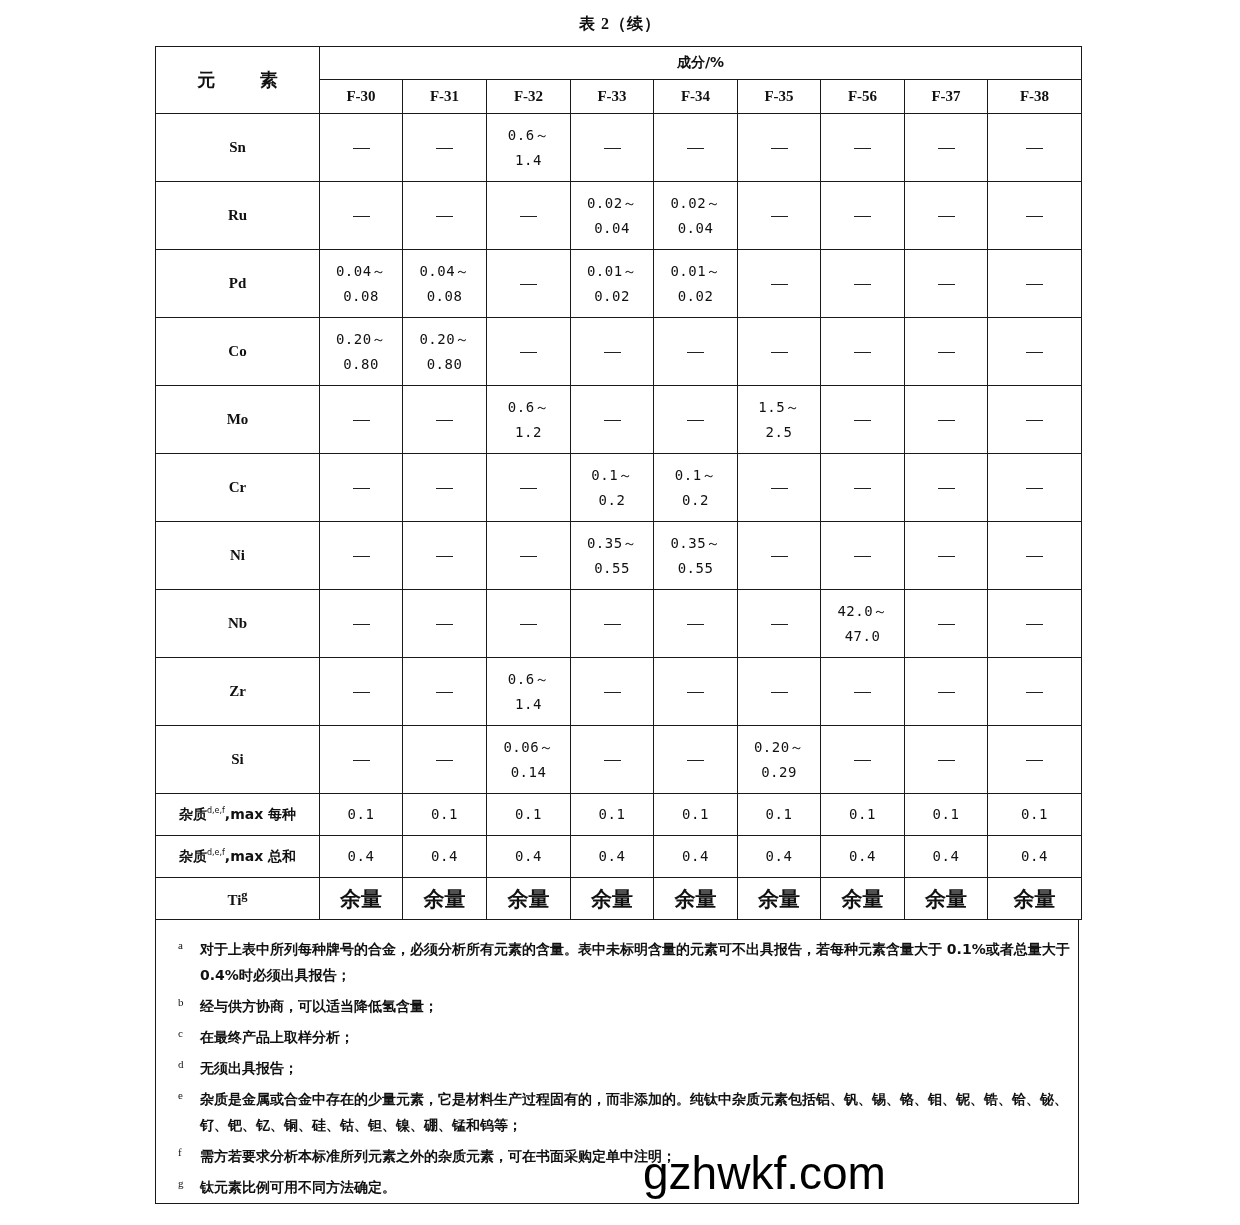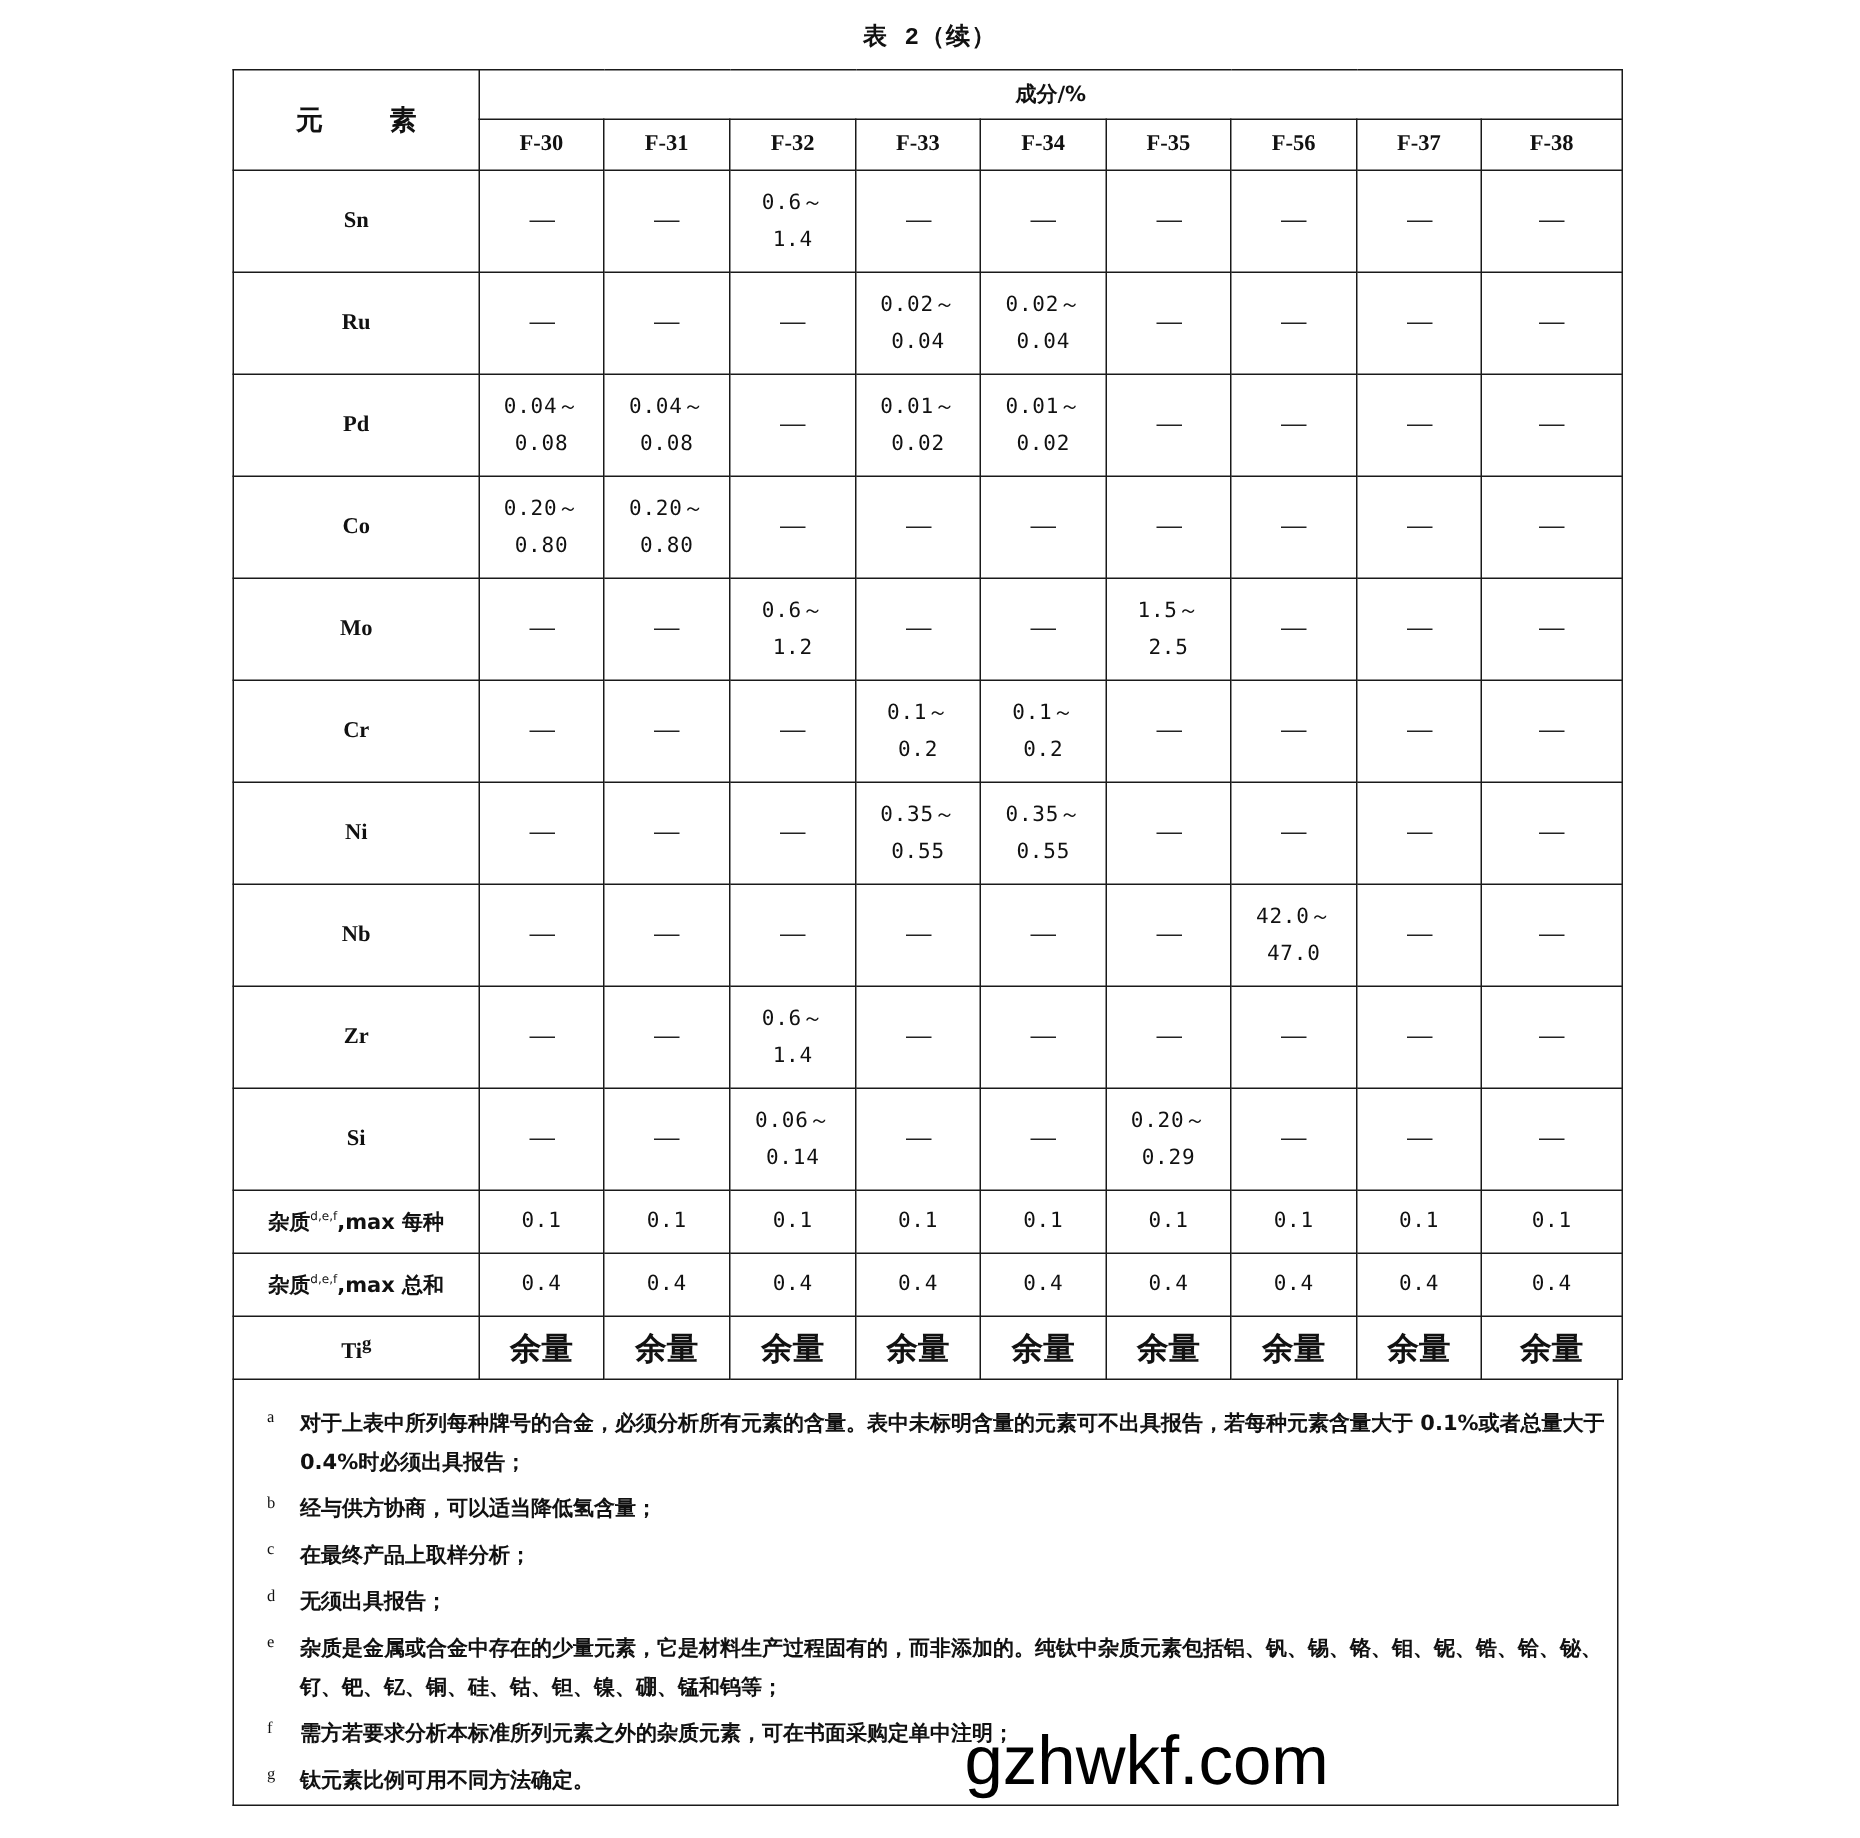--- a/index.html
+++ b/index.html
@@ -1,19 +1,19 @@
 <!DOCTYPE html>
 <html><head>
 <meta charset="utf-8">
 <style>
   html, body { margin: 0; padding: 0; background: #ffffff; }
   body { width: 1240px; height: 1225px; position: relative; overflow: hidden;
          font-family: "DejaVu Serif", "Liberation Serif", serif; color: #111; }
   .caption { position: absolute; top: 14px; left: 0; width: 1240px; text-align: center;
-             font-family: Liberation Mono, monospace; font-weight: bold; font-size: 16px; letter-spacing: 1px; }
+             font-family: Liberation Serif, serif; font-weight: bold; font-size: 16px; letter-spacing: 1px; }
   .tbl { position: absolute; left: 155px; top: 46px; border-collapse: collapse; table-layout: fixed; }
   .tbl td, .tbl th { border: 1.5px solid #1a1a1a; text-align: center; vertical-align: middle; padding: 0;
                      font-size: 14px; font-weight: normal; }
   .tbl .hdr-elem { font-family: "DejaVu Sans", sans-serif; font-weight: bold; font-size: 18px; word-spacing: 38px; }
   .tbl .hdr-comp { font-family: "DejaVu Sans", sans-serif; font-weight: bold; font-size: 14px; height: 32px; }
   .tbl .hdr-grade { font-family: "Liberation Serif", serif; font-weight: bold; font-size: 15px; height: 33px; }
   .tbl .elem { font-family: "Liberation Serif", serif; font-weight: bold; font-size: 15px; }
   .tbl tr.r-el td { height: 67px; }
   .tbl tr.r-imp td { height: 41px; }
   .tbl .val { font-family: "DejaVu Sans Mono", monospace; font-size: 14px; line-height: 25px; letter-spacing: 0.5px; }

